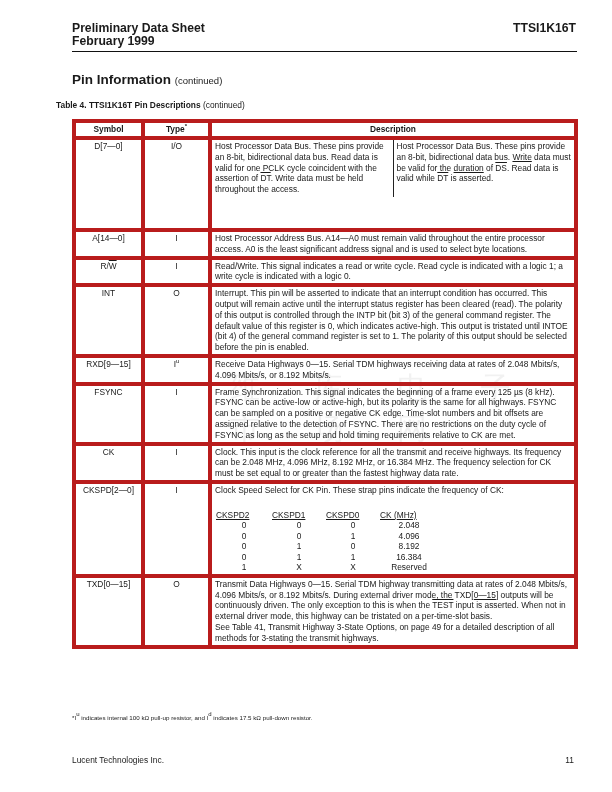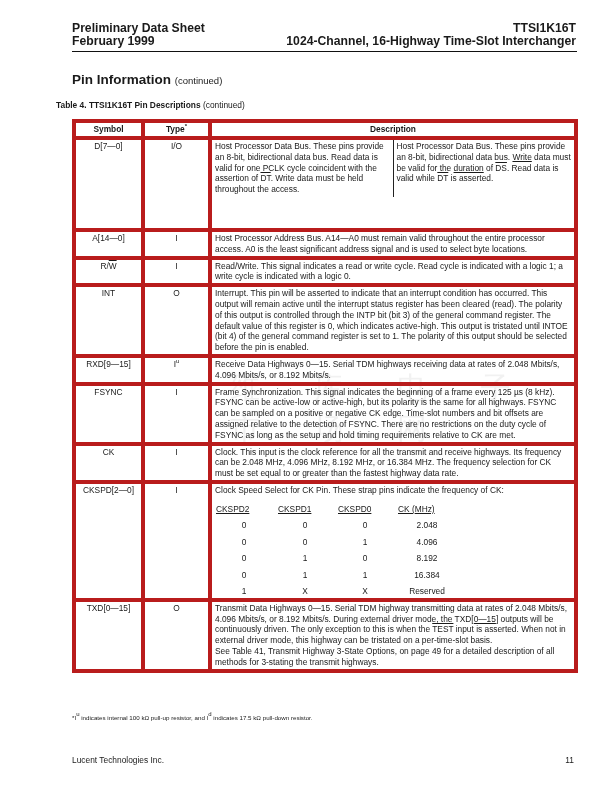--- a/index.html
+++ b/index.html
@@ -18,21 +18,21 @@
   table.pins th { font-weight: bold; text-align: center; padding: 1px 3px; height: 11px; }
   td.sym { width: 59px; text-align: center; }
   td.typ { width: 57px; text-align: center; }
   td.desc { padding: 1px 3px 2px 3px; }
   .b { font-weight: normal; }
   .ol { text-decoration: overline; }
   .ul { text-decoration: underline; }
   .split { display: flex; margin: -1px -3px -2px -3px; }
   .split > div { flex: 1; padding: 1px 3px 2px 3px; }
   .split > div:first-child { border-right: 1px solid #222; }
-  .ckgrid { display: grid; grid-template-columns: 56px 54px 54px 58px; margin: 8px 0 0 1px; line-height: 10.5px; gap: 6px; }
+  .ckgrid { display: grid; grid-template-columns: 56px 54px 54px 58px; margin: 14px 0 0 1px; line-height: 10.5px; }
   .ckgrid span { text-align: center; }
   .ckgrid .h { text-decoration: underline; text-align: left; }
   .para2 { }
   sup { font-size: 6px; vertical-align: 4px; line-height: 0; }
   .footnote { position: absolute; left: 72px; top: 714px; font-size: 6.2px; }
   .footer-left { position: absolute; left: 72px; top: 755px; font-size: 8.4px; }
   .footer-right { position: absolute; right: 38px; top: 755px; font-size: 8.4px; }
   .watermark { position: absolute; left: 230px; top: 368px; font-size: 30px; color: rgba(180,180,180,0.18);
                letter-spacing: 22px; font-family: "DejaVu Sans", sans-serif; pointer-events: none; }
 </style>
@@ -40,21 +40,20 @@
 <body>
 
 <div class="watermark">维 库 电 子 市 场 网</div>
 
 <div class="hdr-left">
   <div>Preliminary Data Sheet</div>
   <div>February 1999</div>
 </div>
 <div class="hdr-right">
   <div>TTSI1K16T</div>
-  <div>1024-Channel, 16-Highway Time-Slot Interchanger</div>
 </div>
 <div class="hdr-rule"></div>
 
 <div class="section-title">
   <span>Pin Information</span>
   <span class="cont">(continued)</span>
 </div>
 
 <div class="table-caption">
   <span>Table 4. TTSI1K16T Pin Descriptions</span>

